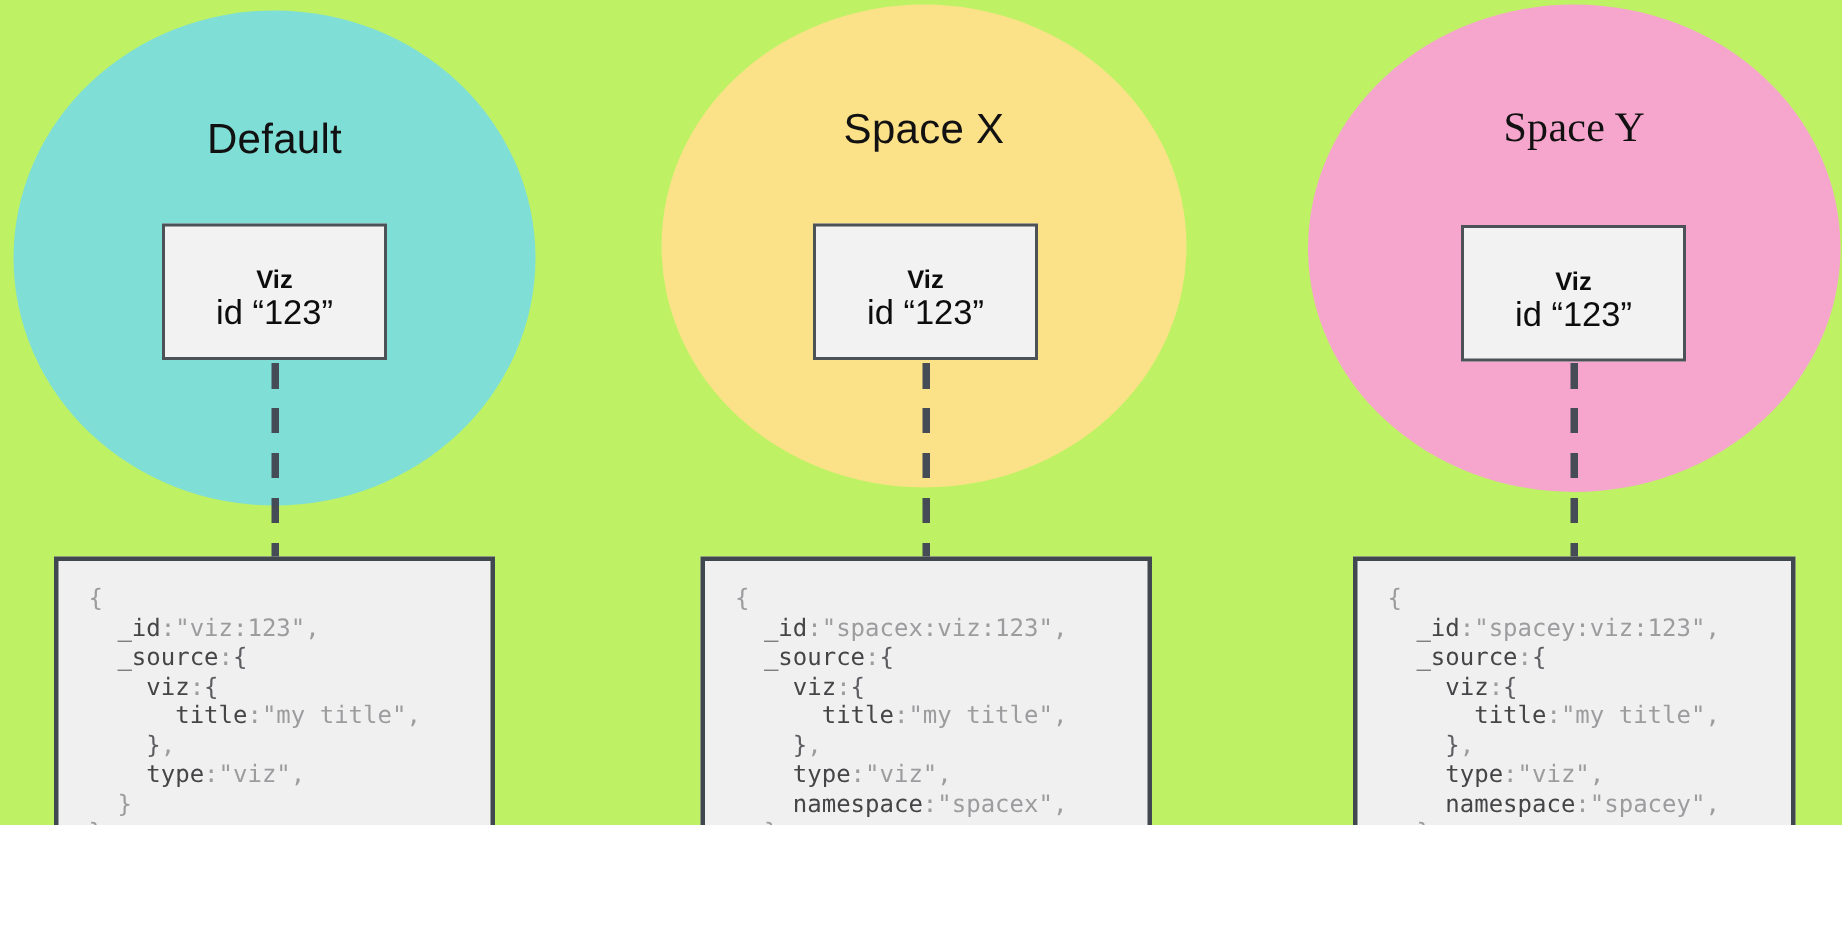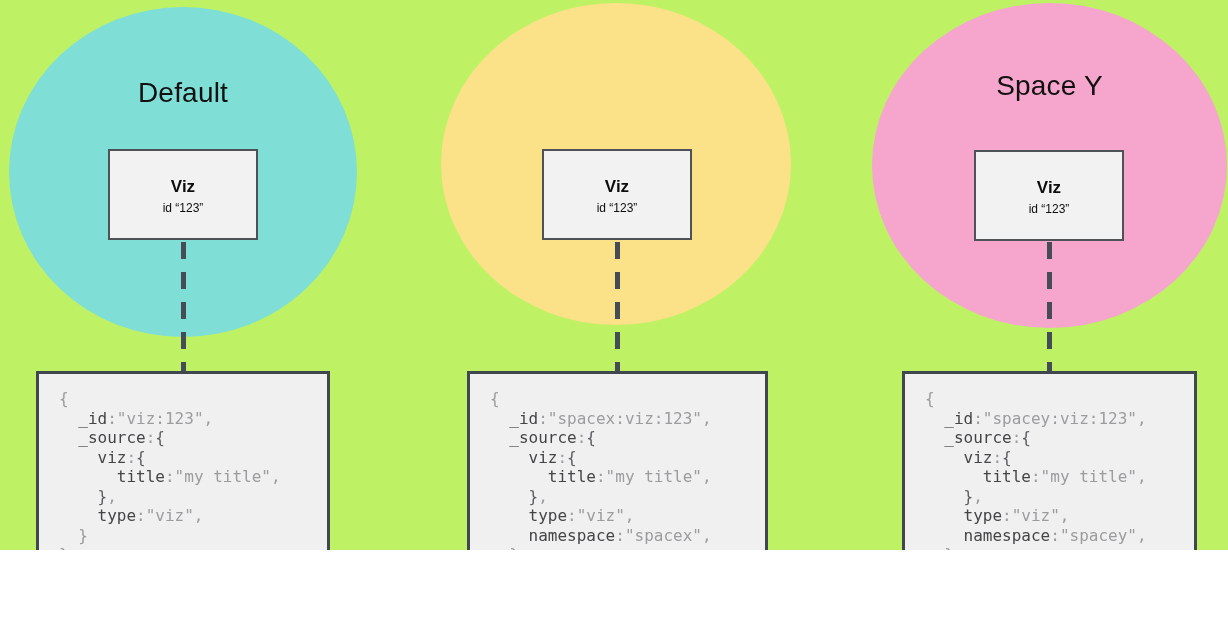--- a/index.html
+++ b/index.html
@@ -27,37 +27,37 @@
 
   .space-label {
     position: absolute; left: 0; width: 100%;
     text-align: center;
     font-size: 28px; line-height: 32px;
     color: var(--heading-text, #111);
     letter-spacing: 0.2px;
   }
   .panel:nth-of-type(1) .space-label { top: 77px; }
   .panel:nth-of-type(2) .space-label { top: 70px; }
-  .panel:nth-of-type(3) .space-label { top: 70px; }
+  .panel:nth-of-type(3) .space-label { top: 70px; font-family: Liberation Serif, serif; }
 
   .viz-card {
     position: absolute;
     width: 150px; height: 91px;
     background: var(--card-fill, #f2f2f2);
     border: 2px solid var(--card-border, #4d5257);
     display: flex; flex-direction: column;
     align-items: center; justify-content: center;
     padding-top: 6px;
   }
   .panel:nth-of-type(1) .viz-card { left: 99px;  top: 149px; }
   .panel:nth-of-type(2) .viz-card { left: 101px; top: 149px; }
   .panel:nth-of-type(3) .viz-card { left: 102px; top: 150px; }
 
   .viz-title { font-size: 17px; font-weight: bold; color: #0d0d0d; line-height: 21px; }
-  .viz-id    { font-size: 12px; color: #0d0d0d; line-height: 22px; }
+  .viz-id    { font-size: 23px; color: #0d0d0d; line-height: 22px; }
 
   .dash {
     position: absolute;
     top: 242px; height: 131px; width: 5px;
     background: repeating-linear-gradient(
       to bottom,
       var(--dash-line, #454c55) 0 17px,
       transparent 17px 30px);
   }
   .panel:nth-of-type(1) .dash { left: 172px; }
@@ -107,20 +107,21 @@
           <div class="code-line"><span class="seg-v">    </span><span class="seg-b">}</span><span class="seg-v">,</span></div>
           <div class="code-line"><span class="seg-v">    </span><span class="seg-k">type</span><span class="seg-v">:</span><span class="seg-v">"viz",</span></div>
           <div class="code-line"><span class="seg-v">  }</span></div>
           <div class="code-line"><span class="seg-v">}</span></div>
         </div>
     </div>
   </section>
 
   <section class="panel">
     <div class="circle" style="background: rgb(251, 225, 135);"></div>
+    <div class="space-label">Space X</div>
     <div class="viz-card">
       <div class="viz-title">Viz</div>
       <div class="viz-id">id “123”</div>
     </div>
     <div class="dash"></div>
     <div class="code-box">
       <div class="code-content">
           <div class="code-line"><span class="seg-v">{</span></div>
           <div class="code-line"><span class="seg-v">  </span><span class="seg-k">_id</span><span class="seg-v">:</span><span class="seg-v">"spacex:viz:123",</span></div>
           <div class="code-line"><span class="seg-v">  </span><span class="seg-k">_source</span><span class="seg-v">:</span><span class="seg-b">{</span></div>

